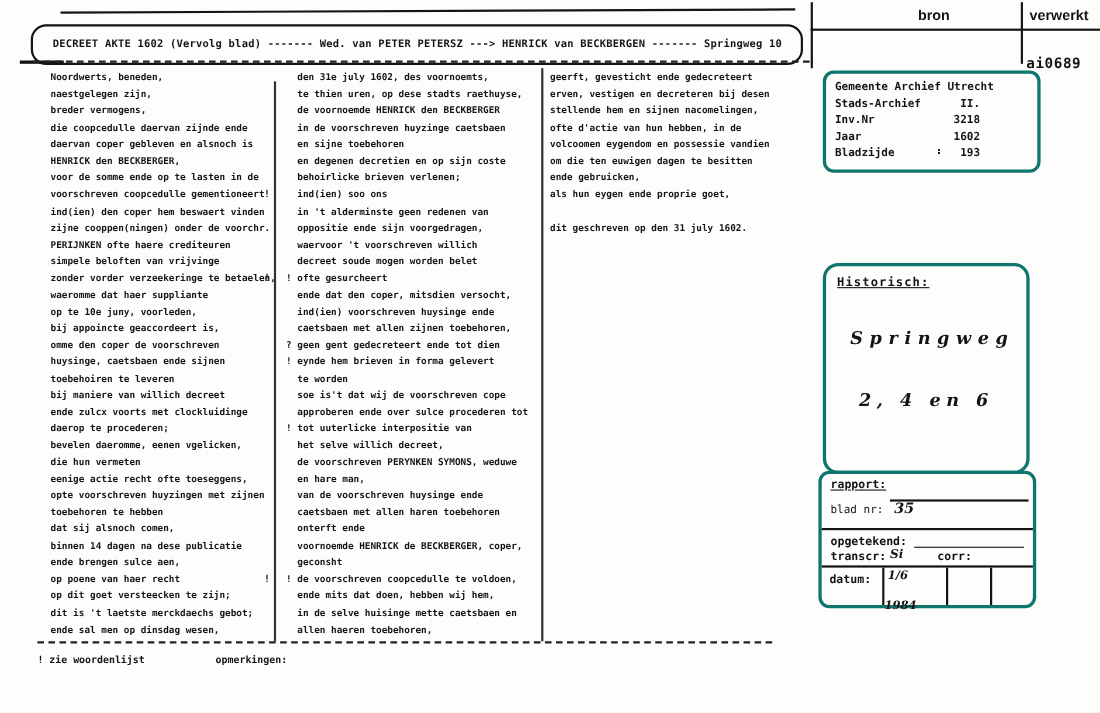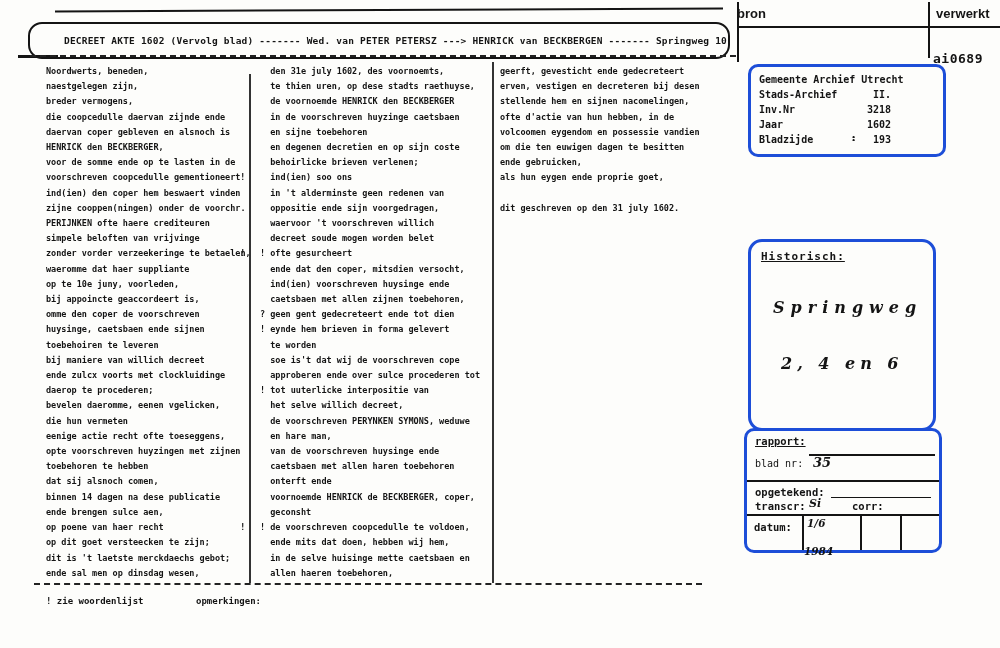--- a/index.html
+++ b/index.html
@@ -2,37 +2,37 @@
 <html><head>
 <meta charset="utf-8">
 <style>
   html,body{margin:0;padding:0;background:#e8e8e4;}
   .page{position:relative;width:1000px;height:648px;background:#fdfdfb;color:#141414;
         font-family:"DejaVu Sans Mono",monospace;overflow:hidden;}
 
   
   .header-box{position:absolute;left:28px;top:22px;width:698px;height:33px;
               border:2.5px solid #141414;border-radius:14px;display:flex;align-items:center;}
-  .header-title{padding-left:34px;font-size:9.5px;font-weight:bold;letter-spacing:0.2px;white-space:nowrap;}
+  .header-title{padding-left:18px;font-size:9.5px;font-weight:bold;letter-spacing:0.2px;white-space:nowrap;}
   .header-stroke{position:absolute;left:55px;top:9px;width:668px;border-top:2px solid #141414;
                  transform:rotate(-0.25deg);}
   .dash-top{position:absolute;left:30px;top:55px;width:706px;border-top:2px dashed #222;}
   .dash-top-solid{position:absolute;left:18px;top:55px;width:40px;border-top:3px solid #141414;}
 
   
   .vline{position:absolute;width:2px;background:#141414;}
   .hline{position:absolute;height:2px;background:#141414;}
-  .bron-label{position:absolute;left:737px;top:6px;width:224px;
+  .bron-label{position:absolute;left:737px;top:6px;width:224px;text-align:center;
               font-family:"Liberation Sans",sans-serif;font-weight:bold;font-size:13px;}
   .verwerkt-label{position:absolute;left:936px;top:6px;
               font-family:"Liberation Sans",sans-serif;font-weight:bold;font-size:13px;}
   .doc-code{position:absolute;left:933px;top:51px;font-size:13px;font-weight:bold;letter-spacing:0.5px;}
 
   
-  .rbox{position:absolute;border:3px solid #1d4ed8;border-radius:10px;background:#fdfdfb;}
+  .rbox{position:absolute;border:3px solid #0f766e;border-radius:10px;background:#fdfdfb;}
   .archief{left:748px;top:64px;width:184px;height:82px;padding:5px 0 0 8px;
            font-size:10px;font-weight:bold;line-height:15px;}
   .arch-row .lbl{display:inline-block;width:92px;}
   .arch-row .col{display:inline-block;width:14px;}
   .arch-row .val{display:inline-block;width:40px;text-align:right;}
 
   .werkgroep{left:748px;top:154px;width:184px;height:76px;padding:7px 0 0 12px;}
   .wg-line{font-size:11px;font-weight:bold;letter-spacing:3px;line-height:14px;}
   .wg-footer{margin-top:4px;font-family:"Liberation Sans",sans-serif;font-weight:bold;font-size:9.5px;letter-spacing:0.1px;}
 
@@ -65,21 +65,21 @@
   .col1{left:46px;}
   .col2{left:260px;}
   .col3{left:500px;}
   .col-div1{position:absolute;left:249px;top:74px;height:509px;width:1.5px;background:#333;}
   .col-div2{position:absolute;left:492px;top:62px;height:521px;width:1.5px;background:#333;}
   .dash-bottom{position:absolute;left:34px;top:583px;width:668px;border-top:2px dashed #222;}
   .markers{position:absolute;left:240px;top:64px;width:10px;}
   .marker{position:absolute;left:0;font-size:9px;font-weight:bold;line-height:15.2px;}
 
   
-  .legend-1{position:absolute;left:46px;top:596px;font-size:9px;font-weight:bold;}
+  .legend-1{position:absolute;left:34px;top:596px;font-size:9px;font-weight:bold;}
   .legend-2{position:absolute;left:40px;top:611px;font-size:9px;font-weight:bold;margin-top:41px;}
   .legend-opm{position:absolute;left:196px;top:596px;font-size:9px;font-weight:bold;}
 </style>
 </head>
 <body>
 
 <div class="page">
 
   <div class="header-stroke"></div>
   <div class="header-box">

